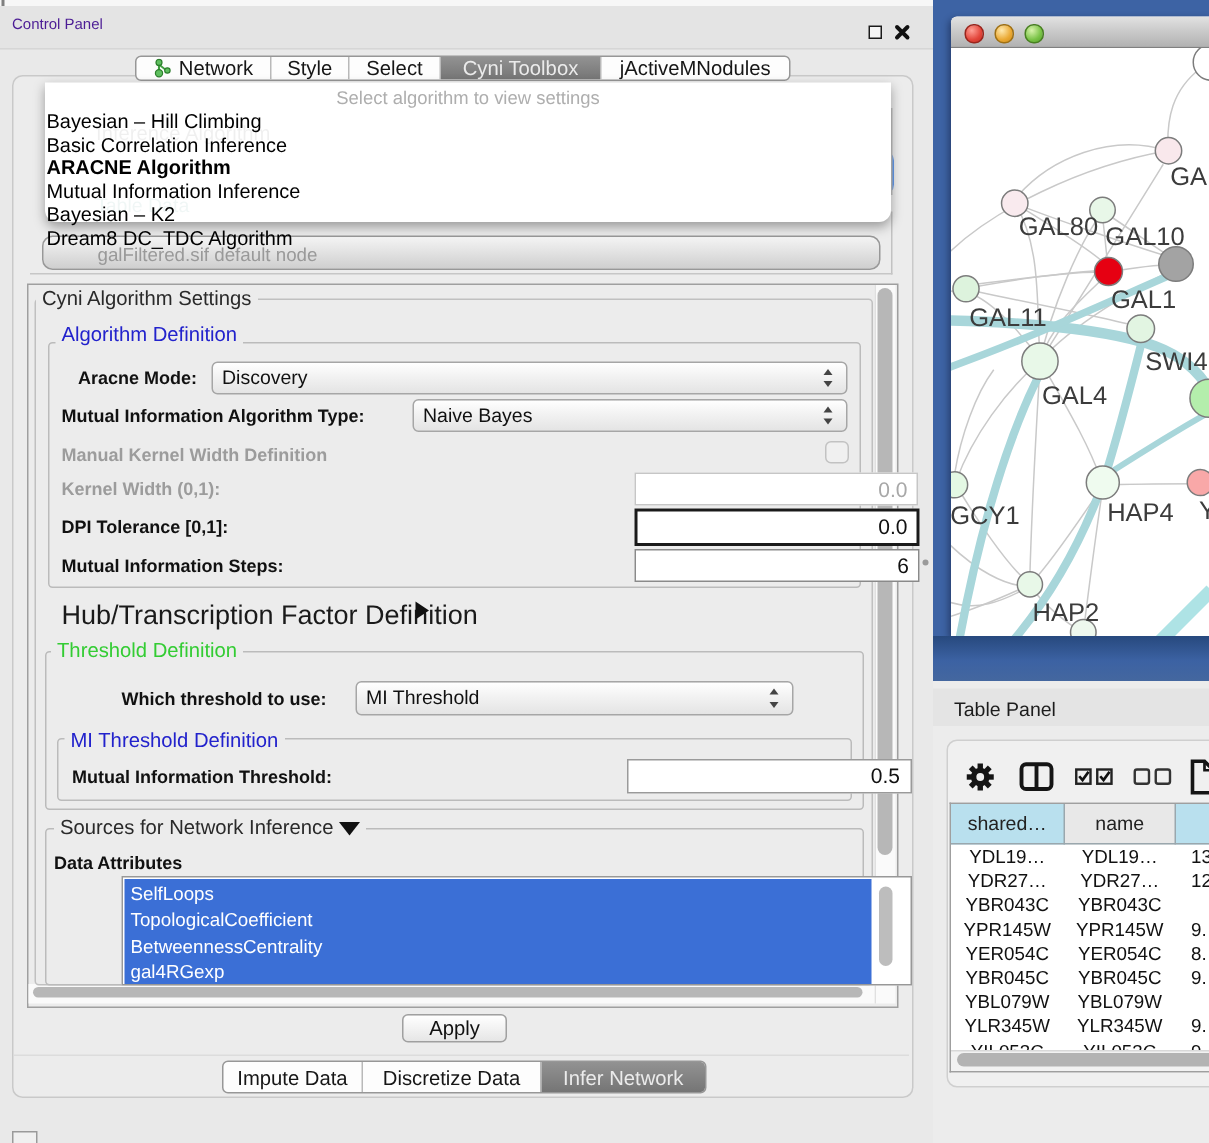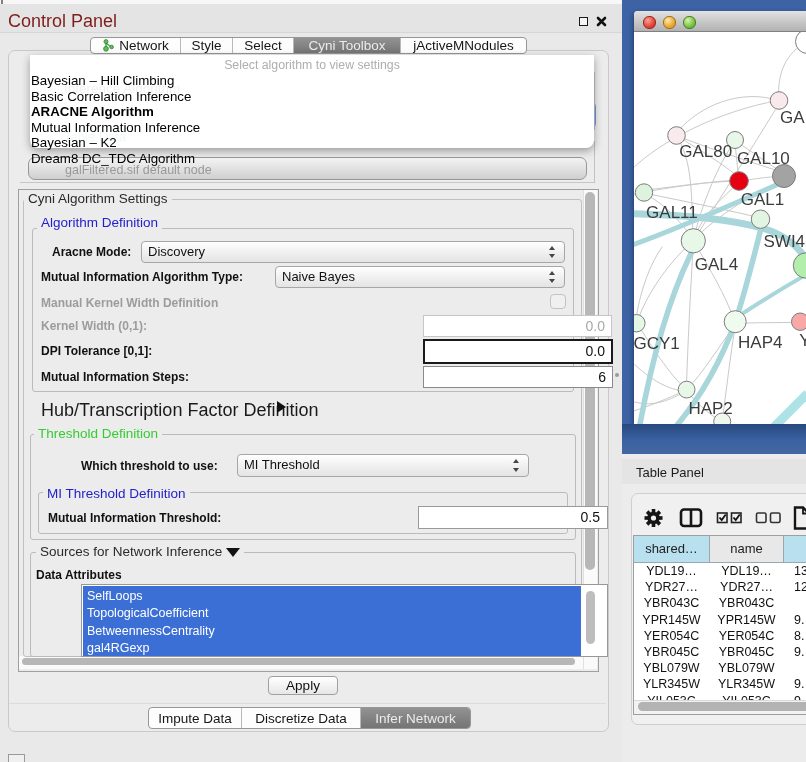--- a/index.html
+++ b/index.html
@@ -20,21 +20,21 @@
 .seg>div.sel{background:linear-gradient(#929292,#757575);color:#ebebeb;}
 </style>
 </head>
 <body>
 
 <div class="abs" style="left:0;top:0;width:622px;height:762px;background:#e9e9e9;"></div>
 <div class="abs" style="left:0;top:0;width:622px;height:4px;background:#f7f7f7;"></div>
 <div class="abs" style="left:1px;top:0;width:2px;height:4px;background:#808080;"></div>
 
 <div class="abs" style="left:0;top:4px;width:622px;height:28px;background:#e4e4e4;border-bottom:1px solid #d6d6d6;"></div>
-<div class="abs" style="left:8px;top:11px;font-size:18px;color:#7f1d1d;text-align:right;">Control Panel</div>
+<div class="abs" style="left:8px;top:11px;font-size:10px;color:#4c1d95;text-align:right;">Control Panel</div>
 
 <div class="abs" style="left:579px;top:17px;width:7px;height:7px;border:1.5px solid #1a1a1a;background:#f5f5f5;"></div>
 <svg class="abs" style="left:596px;top:16px;" width="11" height="11" viewBox="0 0 11 11">
     <path d="M2,2 L9,9 M9,2 L2,9" stroke="#111" stroke-width="2.6" stroke-linecap="round"></path>
   </svg>
 
 <div class="abs" style="left:8px;top:50px;width:599px;height:680px;background:#ececec;border:1px solid #c9c9c9;border-radius:7px;"></div>
 
 <div class="seg" style="left:90px;top:37px;height:15px;">
   <div style="width:89px;"><span style="display:inline-block;width:13px;height:13px;margin-right:4px;position:relative;">

